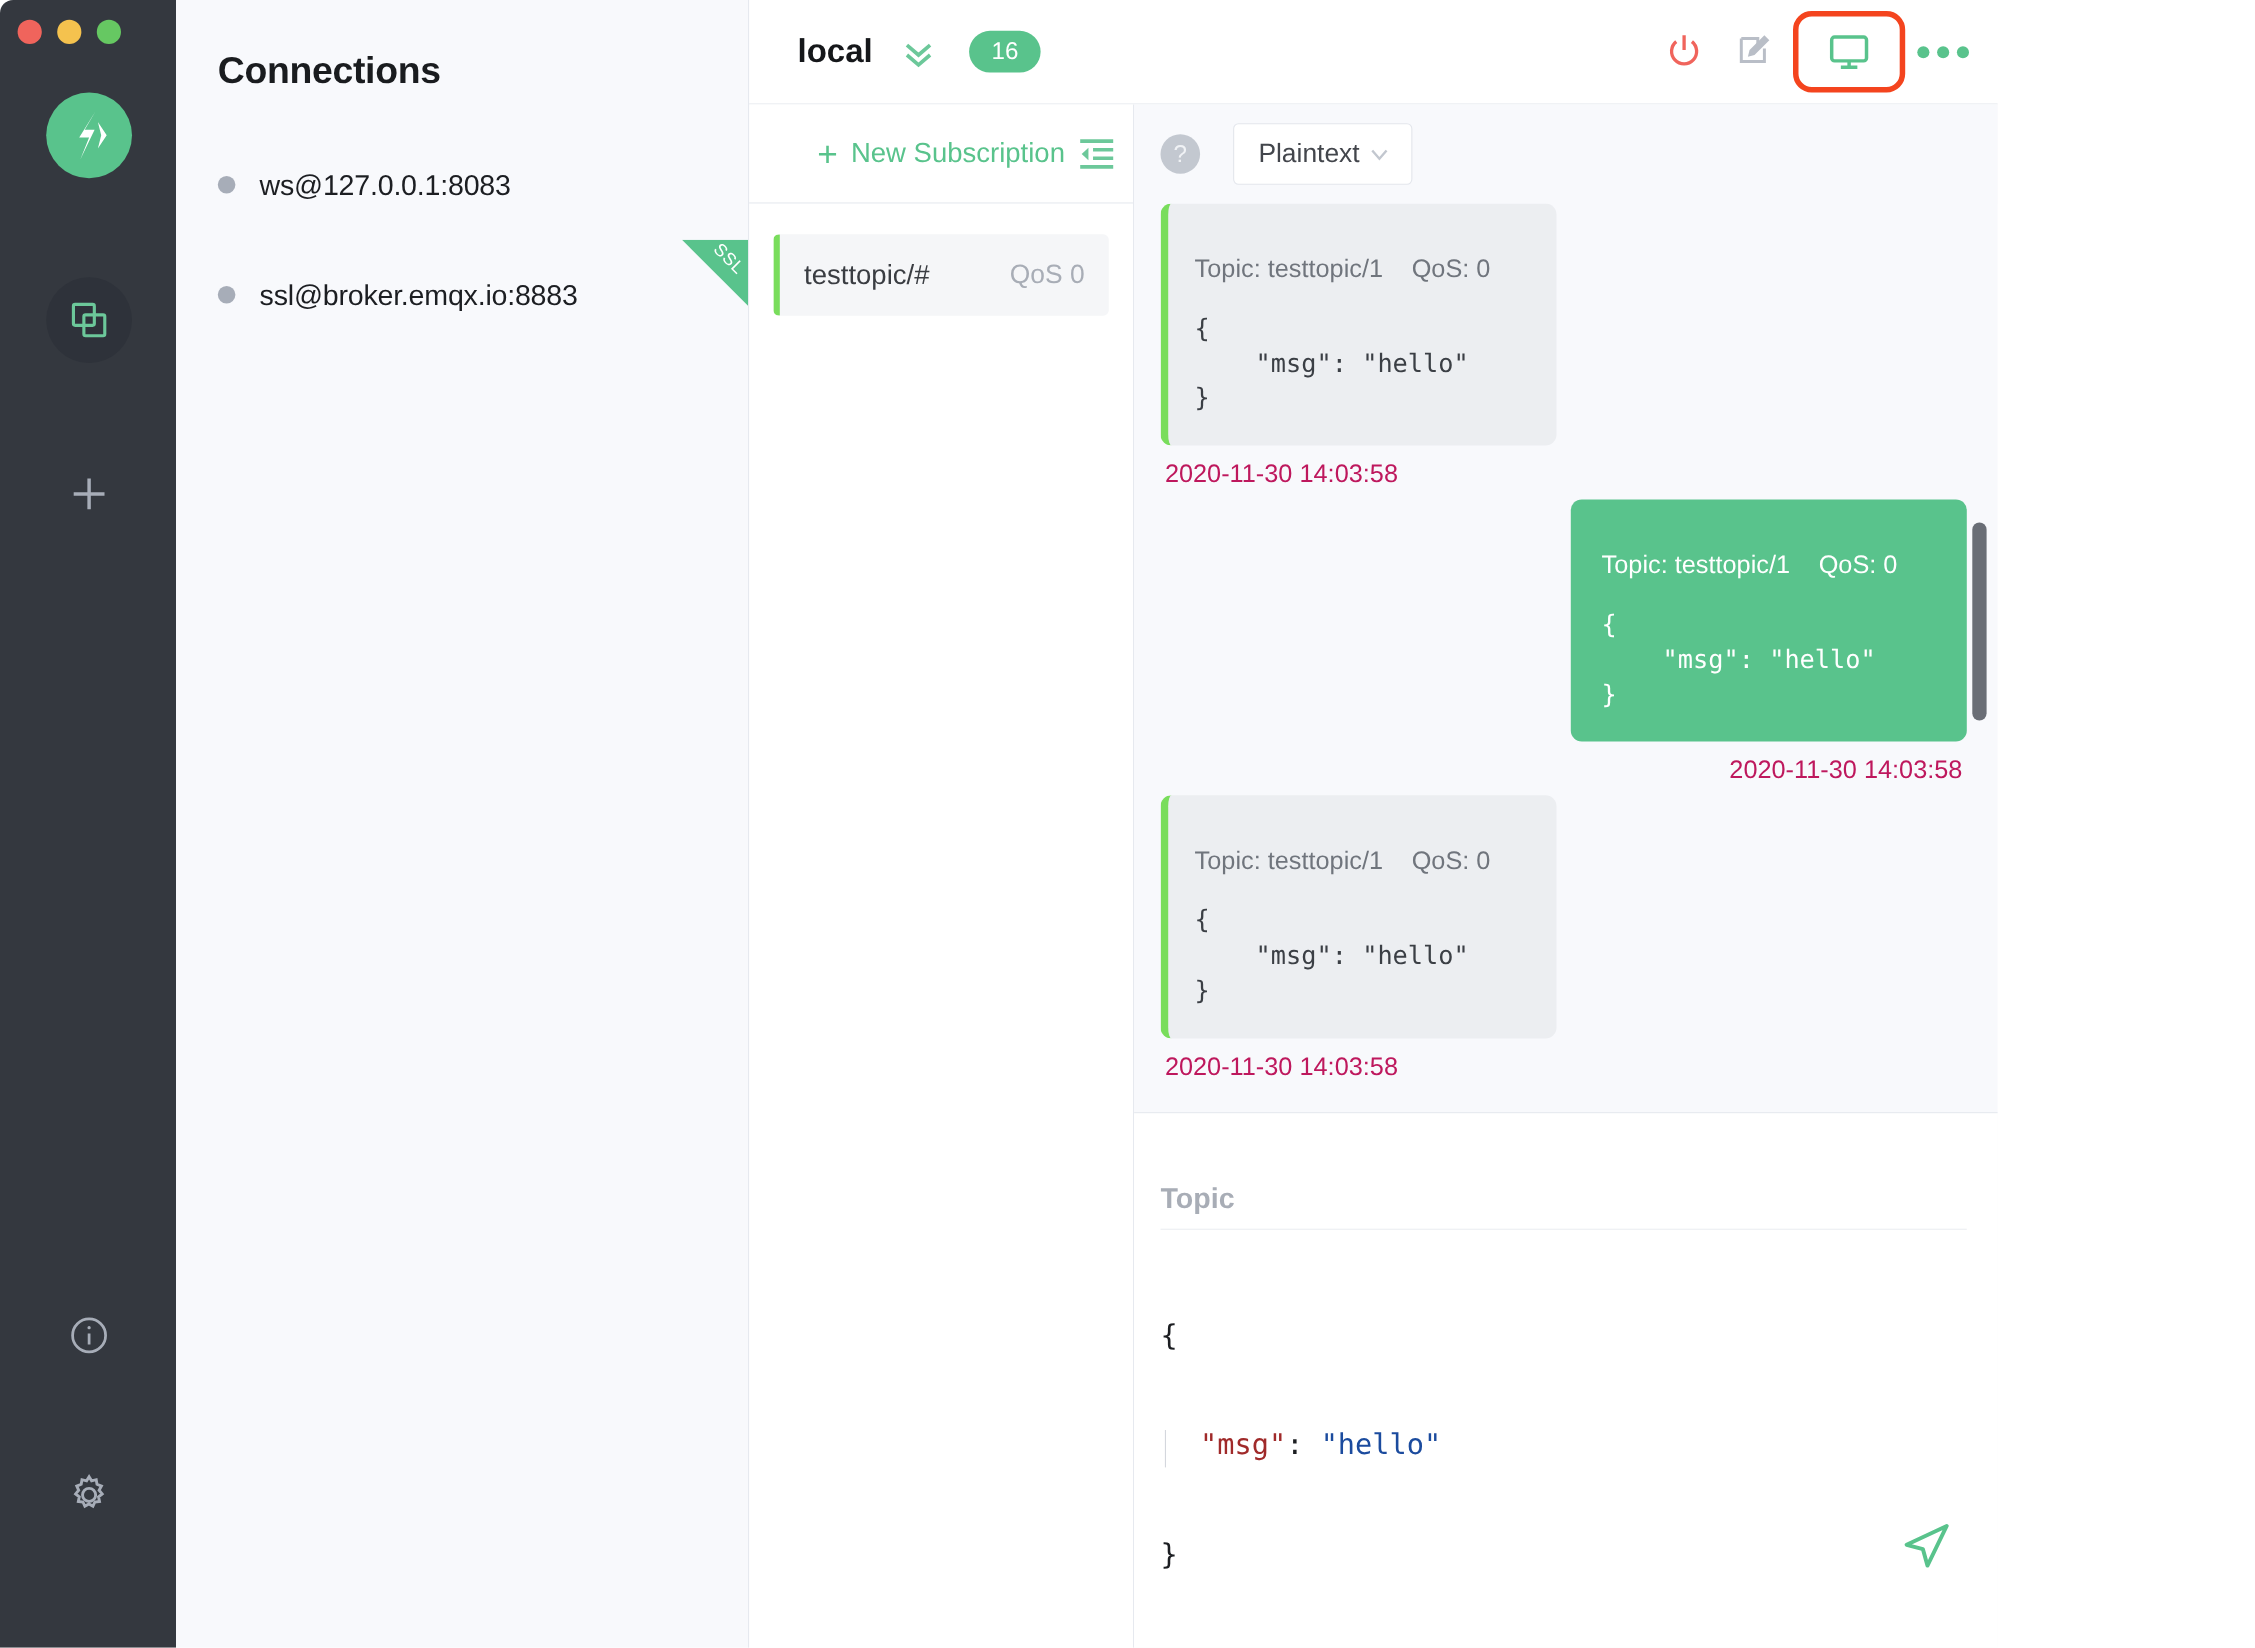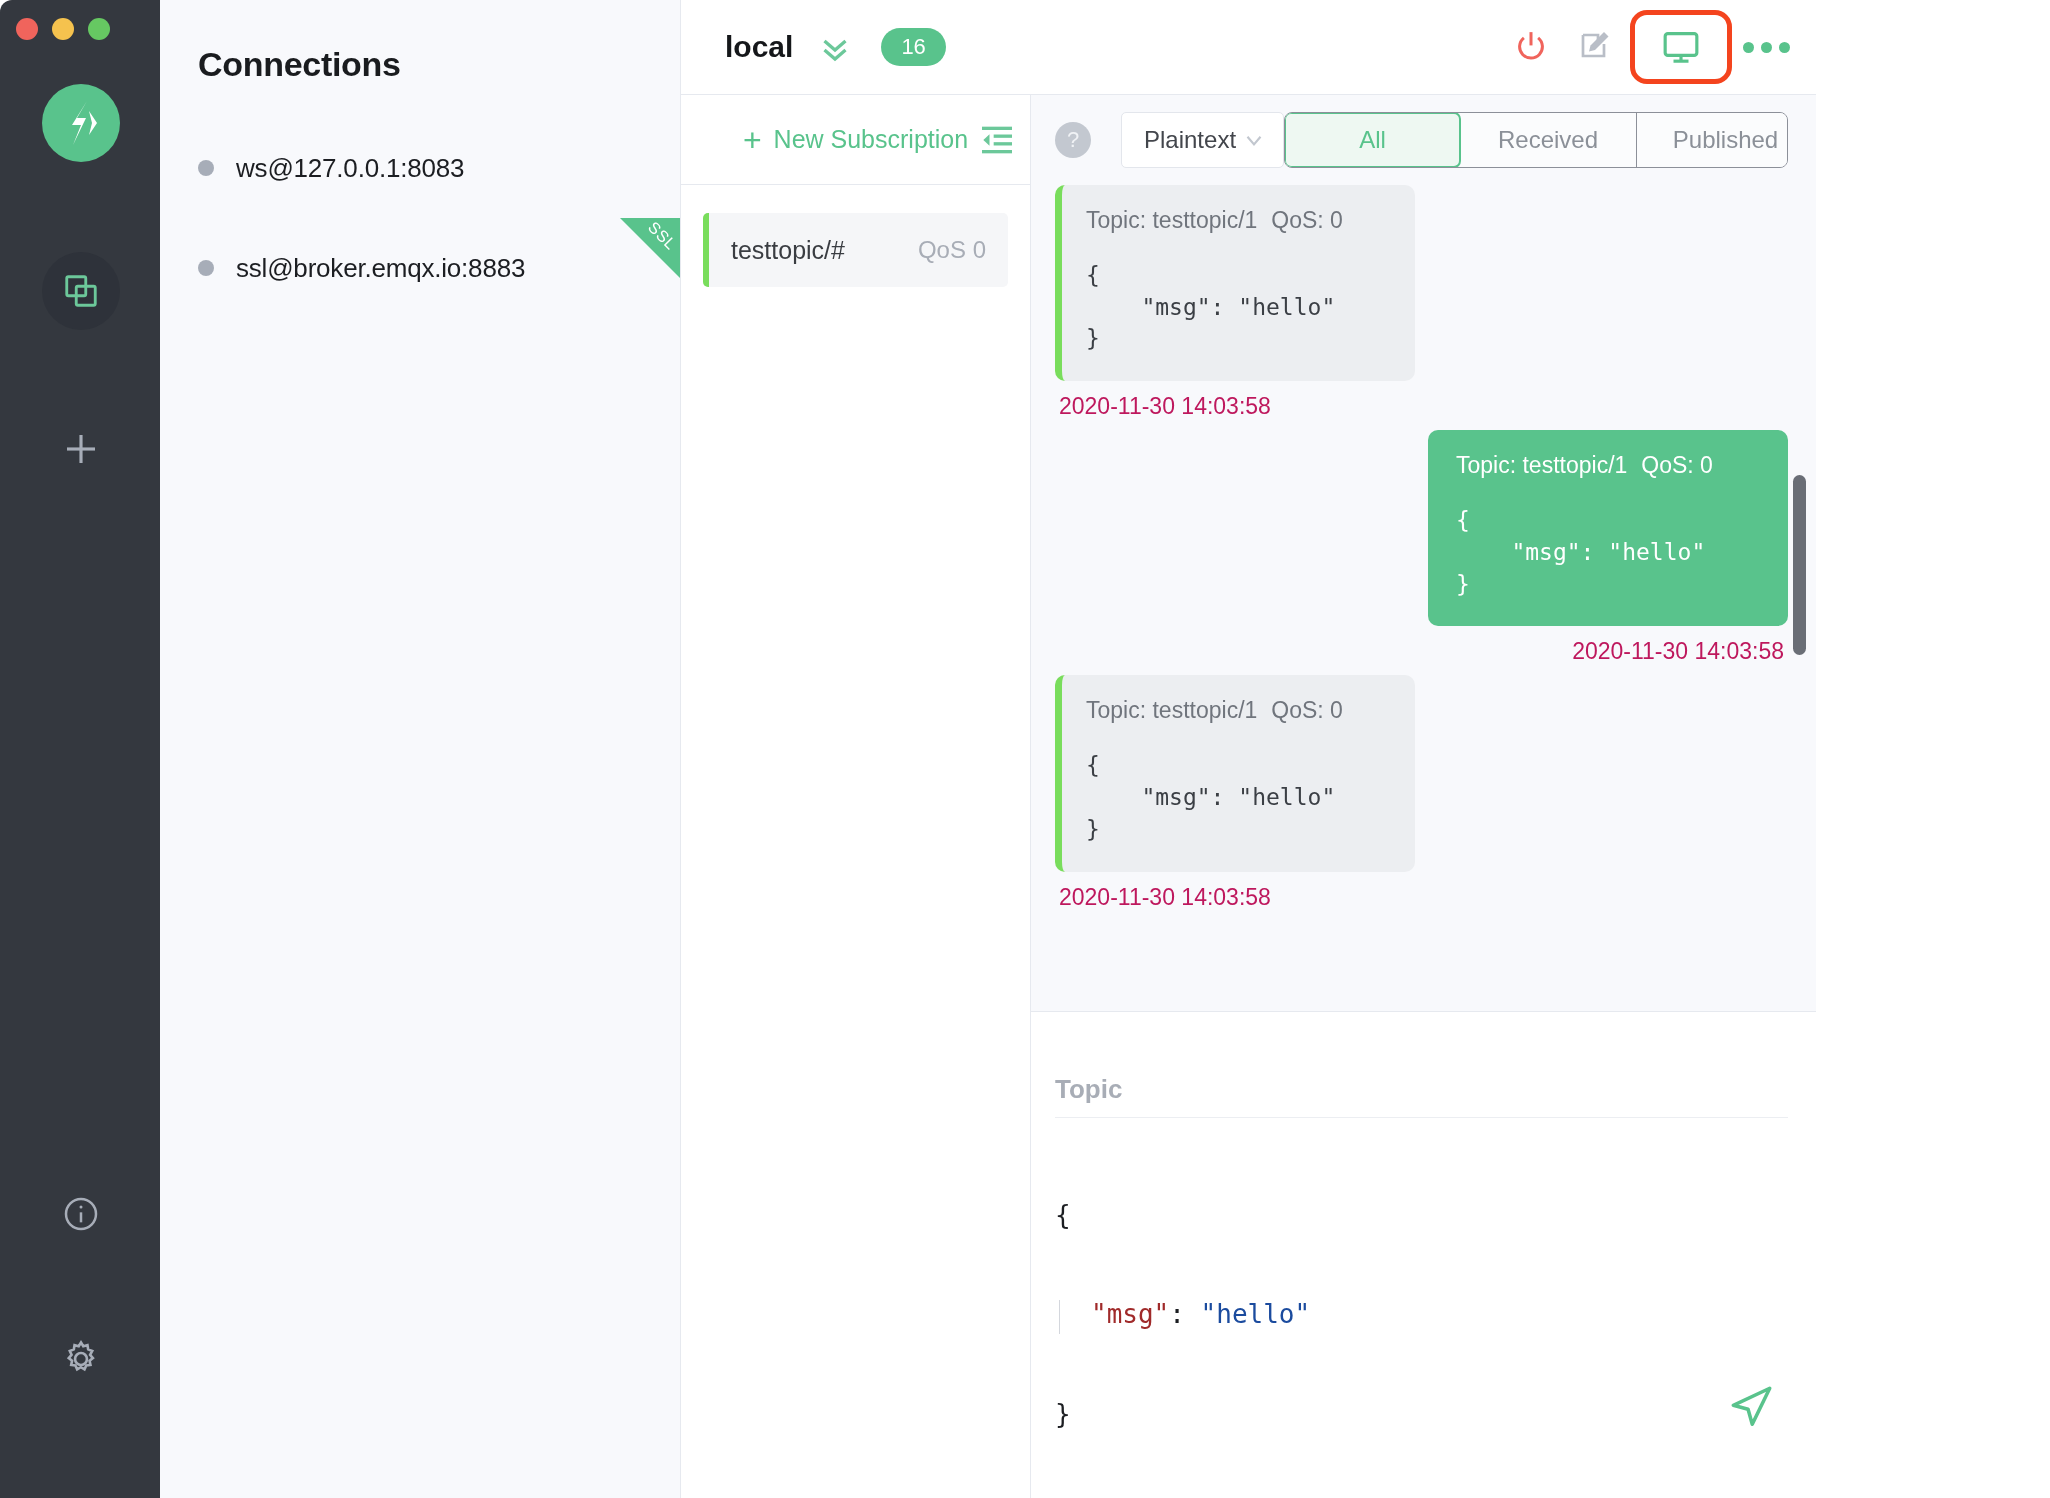--- a/index.html
+++ b/index.html
@@ -206,21 +206,21 @@
     border-radius: 10px; padding: 22px 28px 26px 28px;
     min-width: 360px; max-width: 460px;
   }
   .bubble.recv {
     background: #eceef1; border-left: 7px solid #79dd5c;
     padding-left: 24px;
   }
   .bubble.pub { background: #59c38c; }
   .b-meta {
     font-size: 23px; color: #70757d; margin-bottom: 26px;
-    display: flex; gap: 14px; white-space: nowrap;
+    display: flex; gap: 26px; white-space: nowrap; margin-top: 24px;
   }
   .bubble.pub .b-meta { color: #ffffff; }
   .b-body {
     font-family: "DejaVu Sans Mono", monospace;
     font-size: 23px; line-height: 1.38; color: #3b3f45;
     white-space: pre;
   }
   .bubble.pub .b-body { color: #ffffff; }
   .msg-time {
     font-size: 23px; color: #be185d; margin: 12px 4px 0 4px;
@@ -425,25 +425,20 @@
 
         <div class="msg-toolbar">
           <span class="help-circle">?</span>
           <span class="select-box">
             <span class="sv">Plaintext</span>
             <svg width="26" height="26" viewBox="0 0 24 24" fill="none" stroke="#c2c7cf" stroke-width="2">
               <polyline points="6,9 12,16 18,9"></polyline>
             </svg>
           </span>
           <span class="tb-spacer"></span>
-          <div class="seg">
-            <div class="seg-btn active">All</div>
-            <div class="seg-btn">Received</div>
-            <div class="seg-btn">Published</div>
-          </div>
         </div>
 
         <div class="msg-scroll">
 
           <div class="msg-row recv">
             <div class="bubble recv">
               <div class="b-meta">
                 <span>Topic: testtopic/1</span>
                 <span>QoS: 0</span>
               </div>

